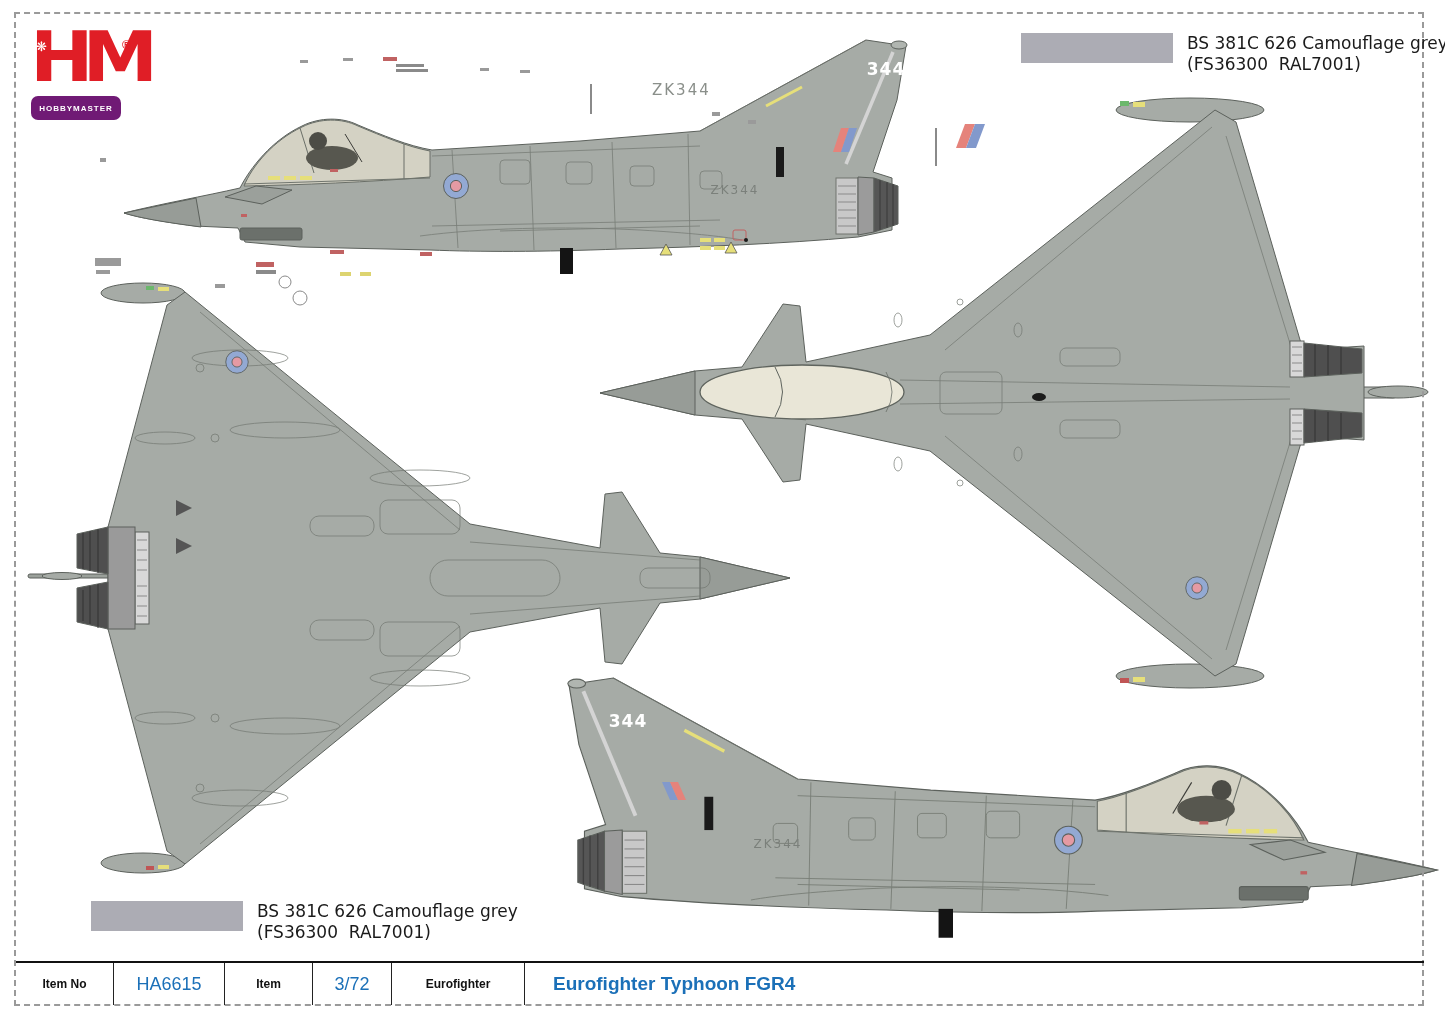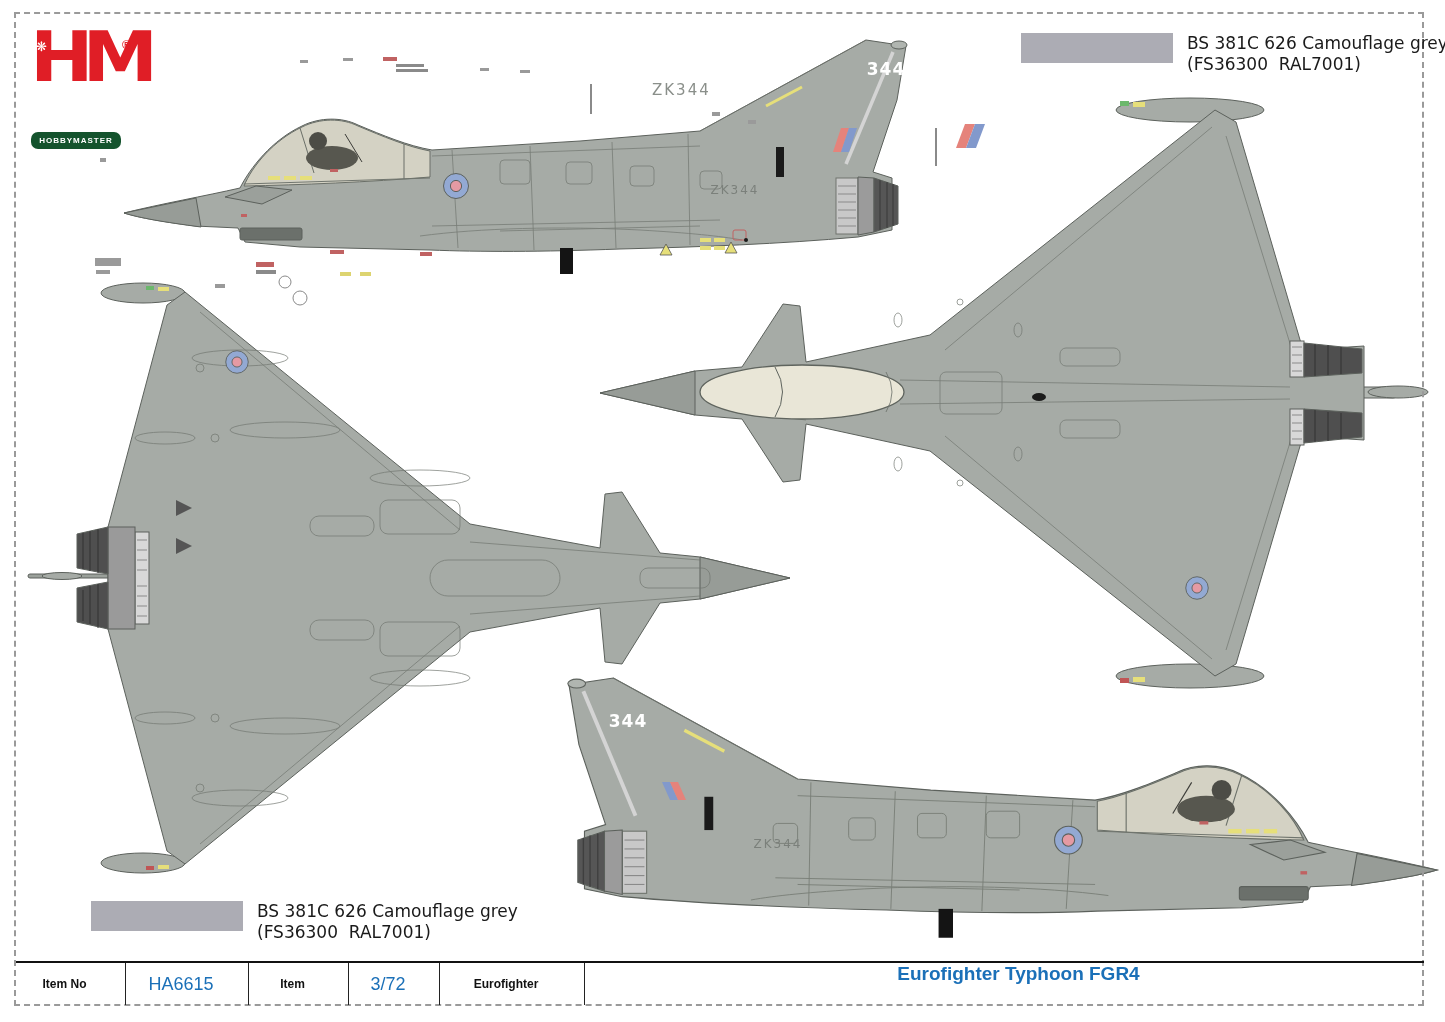--- a/index.html
+++ b/index.html
@@ -7,38 +7,38 @@
         font-family:"Liberation Sans",sans-serif;overflow:hidden;margin:0 auto;}
   .page-border{position:absolute;left:14px;top:12px;width:1406px;height:990px;
         border:2px dashed #9a9a9a;pointer-events:none;}
   
   .logo{position:absolute;left:30px;top:32px;width:120px;height:84px;}
   .logo-hm{position:absolute;left:0;top:-16px;font-family:"DejaVu Sans",sans-serif;
         font-weight:900;font-size:76px;letter-spacing:-11px;color:#e01e26;
         transform:scaleY(.92);transform-origin:top left;}
   .logo-reg{position:absolute;left:92px;top:6px;font-size:12px;color:#e01e26;font-weight:bold;}
   .logo-gear{position:absolute;color:#ffffff;font-size:13px;line-height:13px;}
-  .logo-pill{position:absolute;left:1px;top:64px;width:90px;height:17px;background:#14532d;
+  .logo-pill{position:absolute;left:1px;top:64px;width:90px;height:24px;background:#701a75;
         border-radius:7px;color:#fff;font-size:8px;font-weight:bold;letter-spacing:1px;
-        display:flex;align-items:center;justify-content:center;margin-top:36px;}
+        display:flex;align-items:center;justify-content:center;}
   
   .callout{position:absolute;display:flex;align-items:flex-start;padding-left:33px;}
   .swatch{width:152px;height:30px;}
   .callout-text{font-family:"DejaVu Sans",sans-serif;font-size:17px;line-height:1.25;
         color:#1a1a1a;margin-left:14px;white-space:pre;}
   .co-tr{left:988px;top:33px;}
   .co-bl{left:58px;top:901px;}
   
   .spec-table{position:absolute;left:16px;top:961px;width:1408px;height:42px;
         border-top:2px solid #111;display:flex;align-items:stretch;}
   .cell{display:flex;align-items:center;justify-content:center;}
-  .cell.bl{border-left:1.5px solid #222;margin-left:12px;}
+  .cell.bl{border-left:1.5px solid #222;}
   .lbl{font-weight:bold;font-size:12px;color:#111;}
   .val{font-size:18px;color:#1b70b8;}
-  .desc-cell{justify-content:flex-start;padding-left:28px;flex-direction:column;}
+  .desc-cell{justify-content:flex-start;padding-left:28px;}
   .desc-main{font-size:19px;font-weight:bold;color:#1b70b8;}
   .desc-detail{font-size:17px;color:#1b70b8;margin-left:85px;}
   
   svg{position:absolute;left:0;top:0;}
   svg text{font-family:"DejaVu Sans",sans-serif;}
   .tailcode{fill:#ffffff;font-weight:bold;font-size:17px;letter-spacing:1px;}
   .serial{fill:#7b807b;font-size:12px;letter-spacing:2px;}
   .serial-label{fill:#8a8f8a;font-size:15px;letter-spacing:2px;}
 </style>
 </head>

